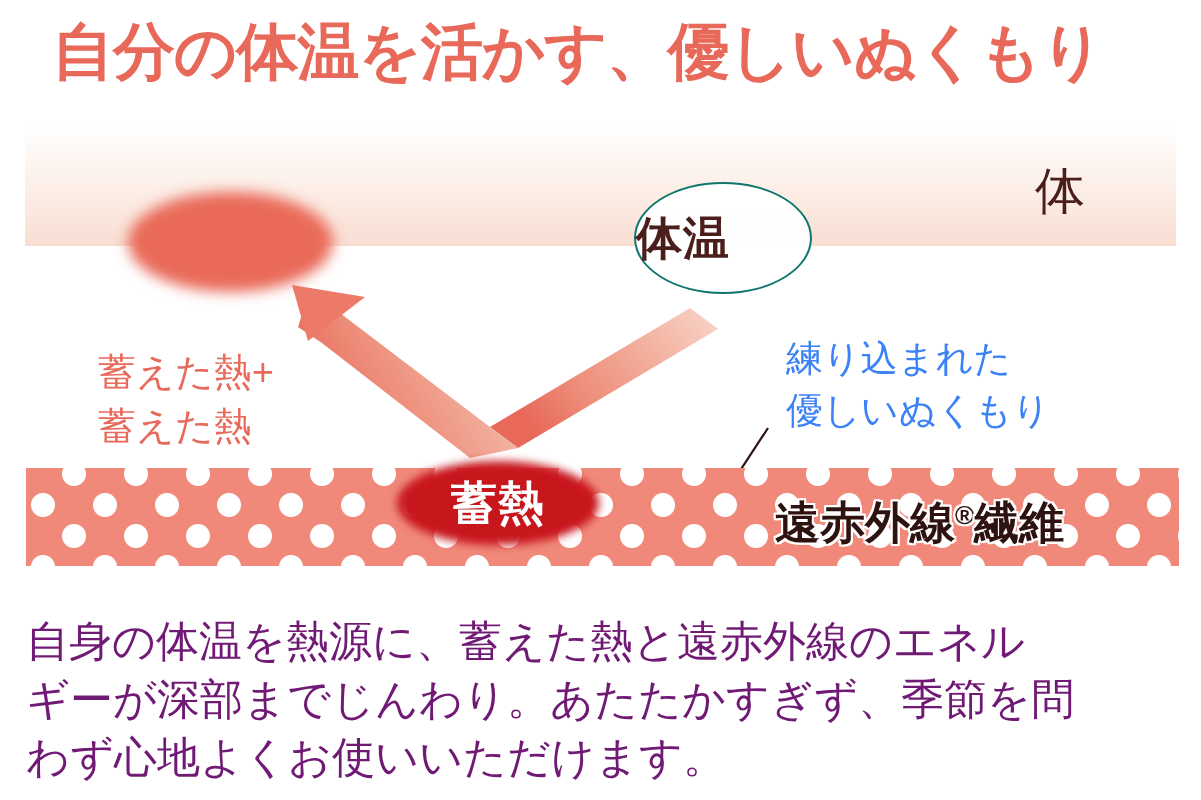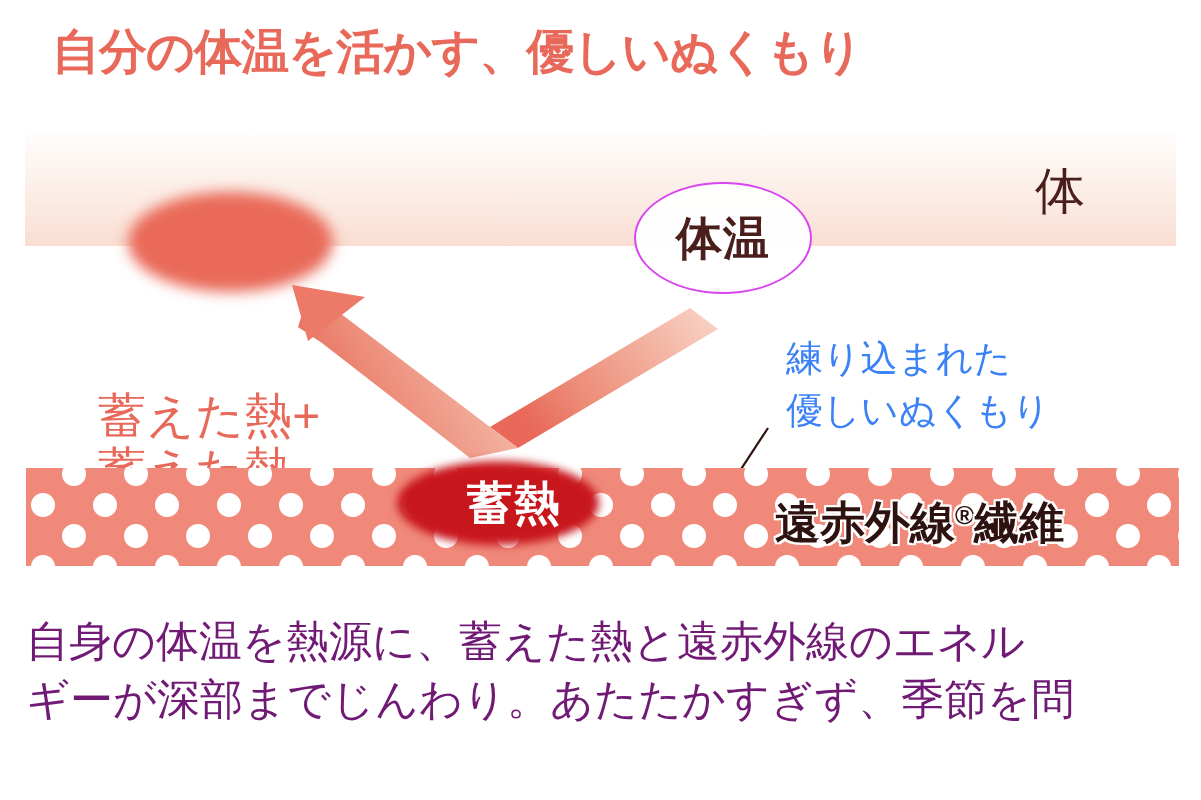--- a/index.html
+++ b/index.html
@@ -17,21 +17,21 @@
     background: #ffffff;
     overflow: hidden;
   }
 
   
   .title {
     position: absolute;
     left: 52px;
     top: 10px;
     width: 1120px;
-    font-size: 48px;
+    font-size: 62px;
     line-height: 84px;
     font-weight: 700;
     color: #e8695a;
     letter-spacing: -1px;
     white-space: nowrap;
   }
 
   
   .skin-band {
     position: absolute;
@@ -65,26 +65,25 @@
     font-weight: 400;
   }
 
   
   .temp-ellipse {
     position: absolute;
     left: 634px;
     top: 182px;
     width: 174px;
     height: 108px;
-    border: 2px solid #d946ef;
+    border: 2px solid #0f766e;
     border-radius: 50%;
     background: rgba(255,255,255,0.96);
     display: flex;
     align-items: center;
-    justify-content: center;
   }
   .temp-ellipse span {
     font-size: 46px;
     line-height: 46px;
     color: #4a1f1b;
     font-weight: 700;
     letter-spacing: 1px;
   }
 
   
@@ -94,26 +93,25 @@
     top: 275px;
     width: 460px;
     height: 185px;
   }
 
   
   .left-caption {
     position: absolute;
     left: 98px;
     top: 345px;
-    font-size: 48px;
+    font-size: 38px;
     line-height: 54px;
     color: #e8695a;
     font-weight: 500;
     white-space: nowrap;
-    margin-top: 44px;
   }
 
   
   .right-caption {
     position: absolute;
     left: 786px;
     top: 333px;
     font-size: 37px;
     line-height: 52px;
     color: #3b82f6;
@@ -152,21 +150,21 @@
     left: 397px;
     top: 461px;
     width: 202px;
     height: 84px;
     background: #c8161d;
     border-radius: 50%;
     filter: blur(4px);
   }
   .heat-label {
     position: absolute;
-    left: 413px;
+    left: 397px;
     top: 461px;
     width: 202px;
     height: 84px;
     display: flex;
     align-items: center;
     justify-content: center;
     font-size: 46px;
     line-height: 46px;
     color: #ffffff;
     font-weight: 700;
@@ -258,15 +256,16 @@
   <div class="fabric-band"></div>
 
   <div class="heat-blob"></div>
   <div class="heat-label">蓄熱</div>
 
   <div class="fiber-label"><span>遠赤外線</span><span class="reg">®</span><span>繊維</span></div>
 
   <div class="body-copy">
     <div>自身の体温を熱源に、蓄えた熱と遠赤外線のエネル</div>
     <div>ギーが深部までじんわり。あたたかすぎず、季節を問</div>
+    <div>わず心地よくお使いいただけます。</div>
   </div>
 
 </div>
 
 </body></html>

